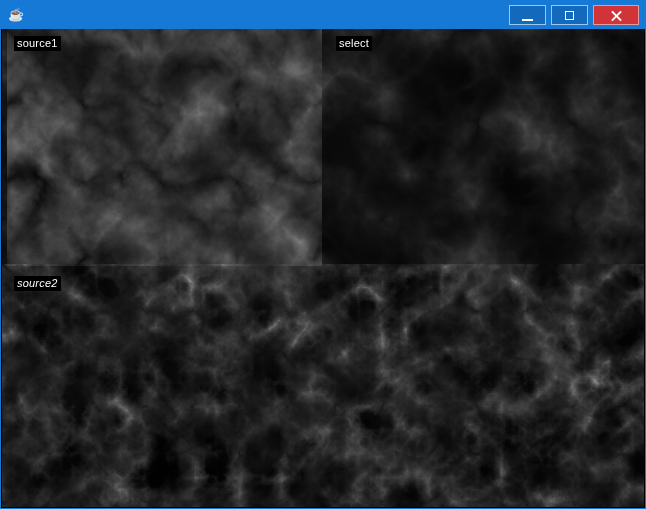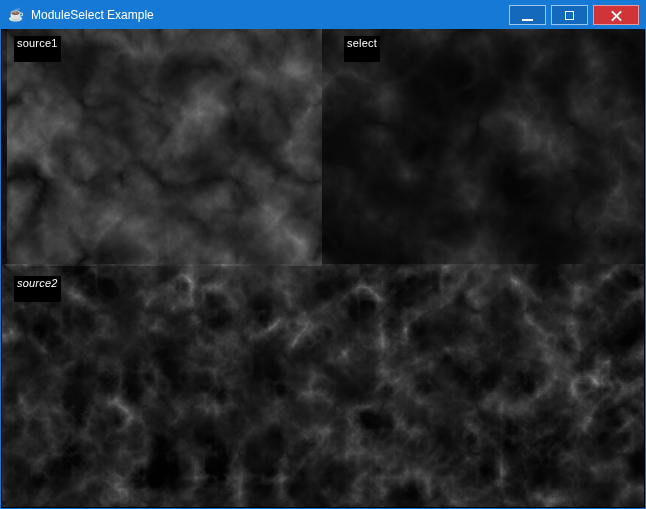--- a/index.html
+++ b/index.html
@@ -88,35 +88,34 @@
     left: 0; top: 235px;
     filter: grayscale(1) invert(1) brightness(0.88) contrast(1.85);
   }
 
   .chip {
     position: absolute;
     background: #000000;
     color: #ffffff;
     font-size: 11px;
     line-height: 12px;
-    padding: 1px 3px 13px 3px;
+    padding: 1px 3px 2px 3px;
     letter-spacing: 0.2px;
   }
   .chip.lbl-source1 { left: 12px;  top: 7px; }
-  .chip.lbl-select  { left: 342px; top: 7px; }
+  .chip.lbl-select  { left: 334px; top: 7px; }
   .chip.lbl-source2 { left: 12px;  top: 247px; font-style: italic; }
 </style>
 </head>
 <body>
 
 <div class="window">
 
   <div class="titlebar">
     <span class="app-icon">☕</span>
-    <span class="title">ModuleSelect Example</span>
     <div class="controls">
       <div class="wbtn min" title="minimize">
         <span class="glyph-min"></span>
       </div>
       <div class="wbtn max" title="maximize">
         <span class="glyph-max"></span>
       </div>
       <div class="wbtn close" title="close">
         <span class="glyph-close"></span>
       </div>

